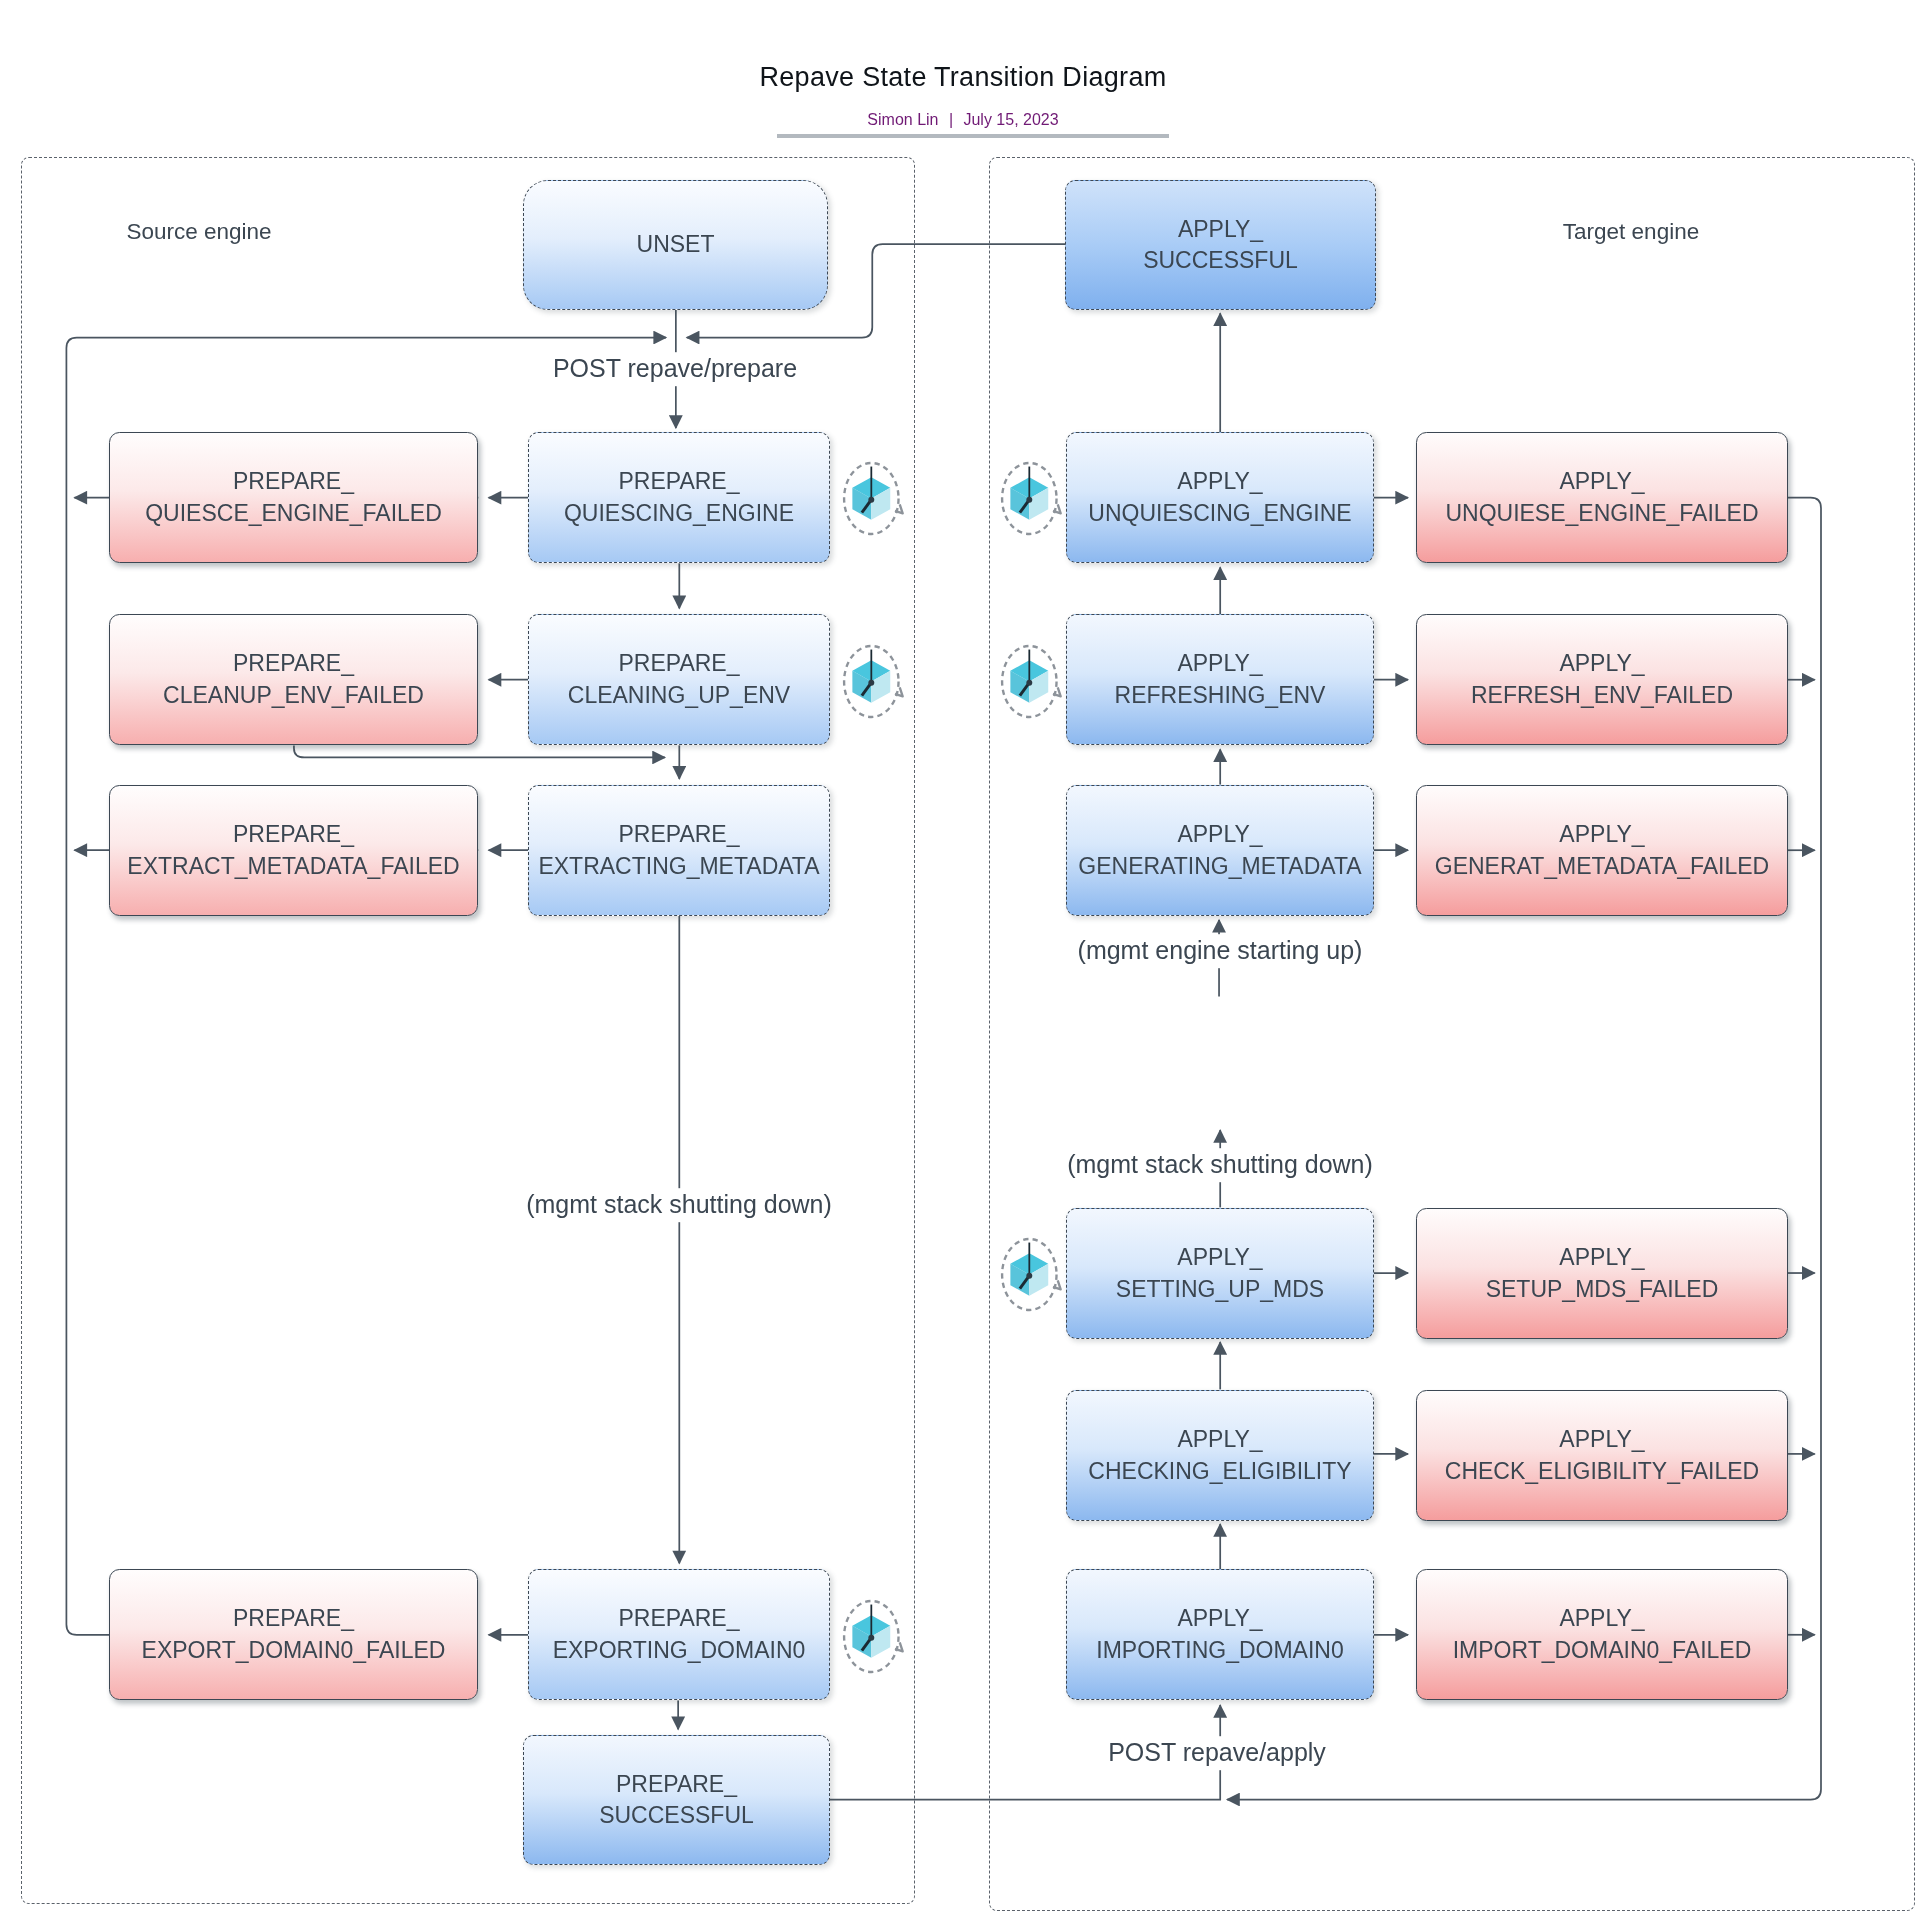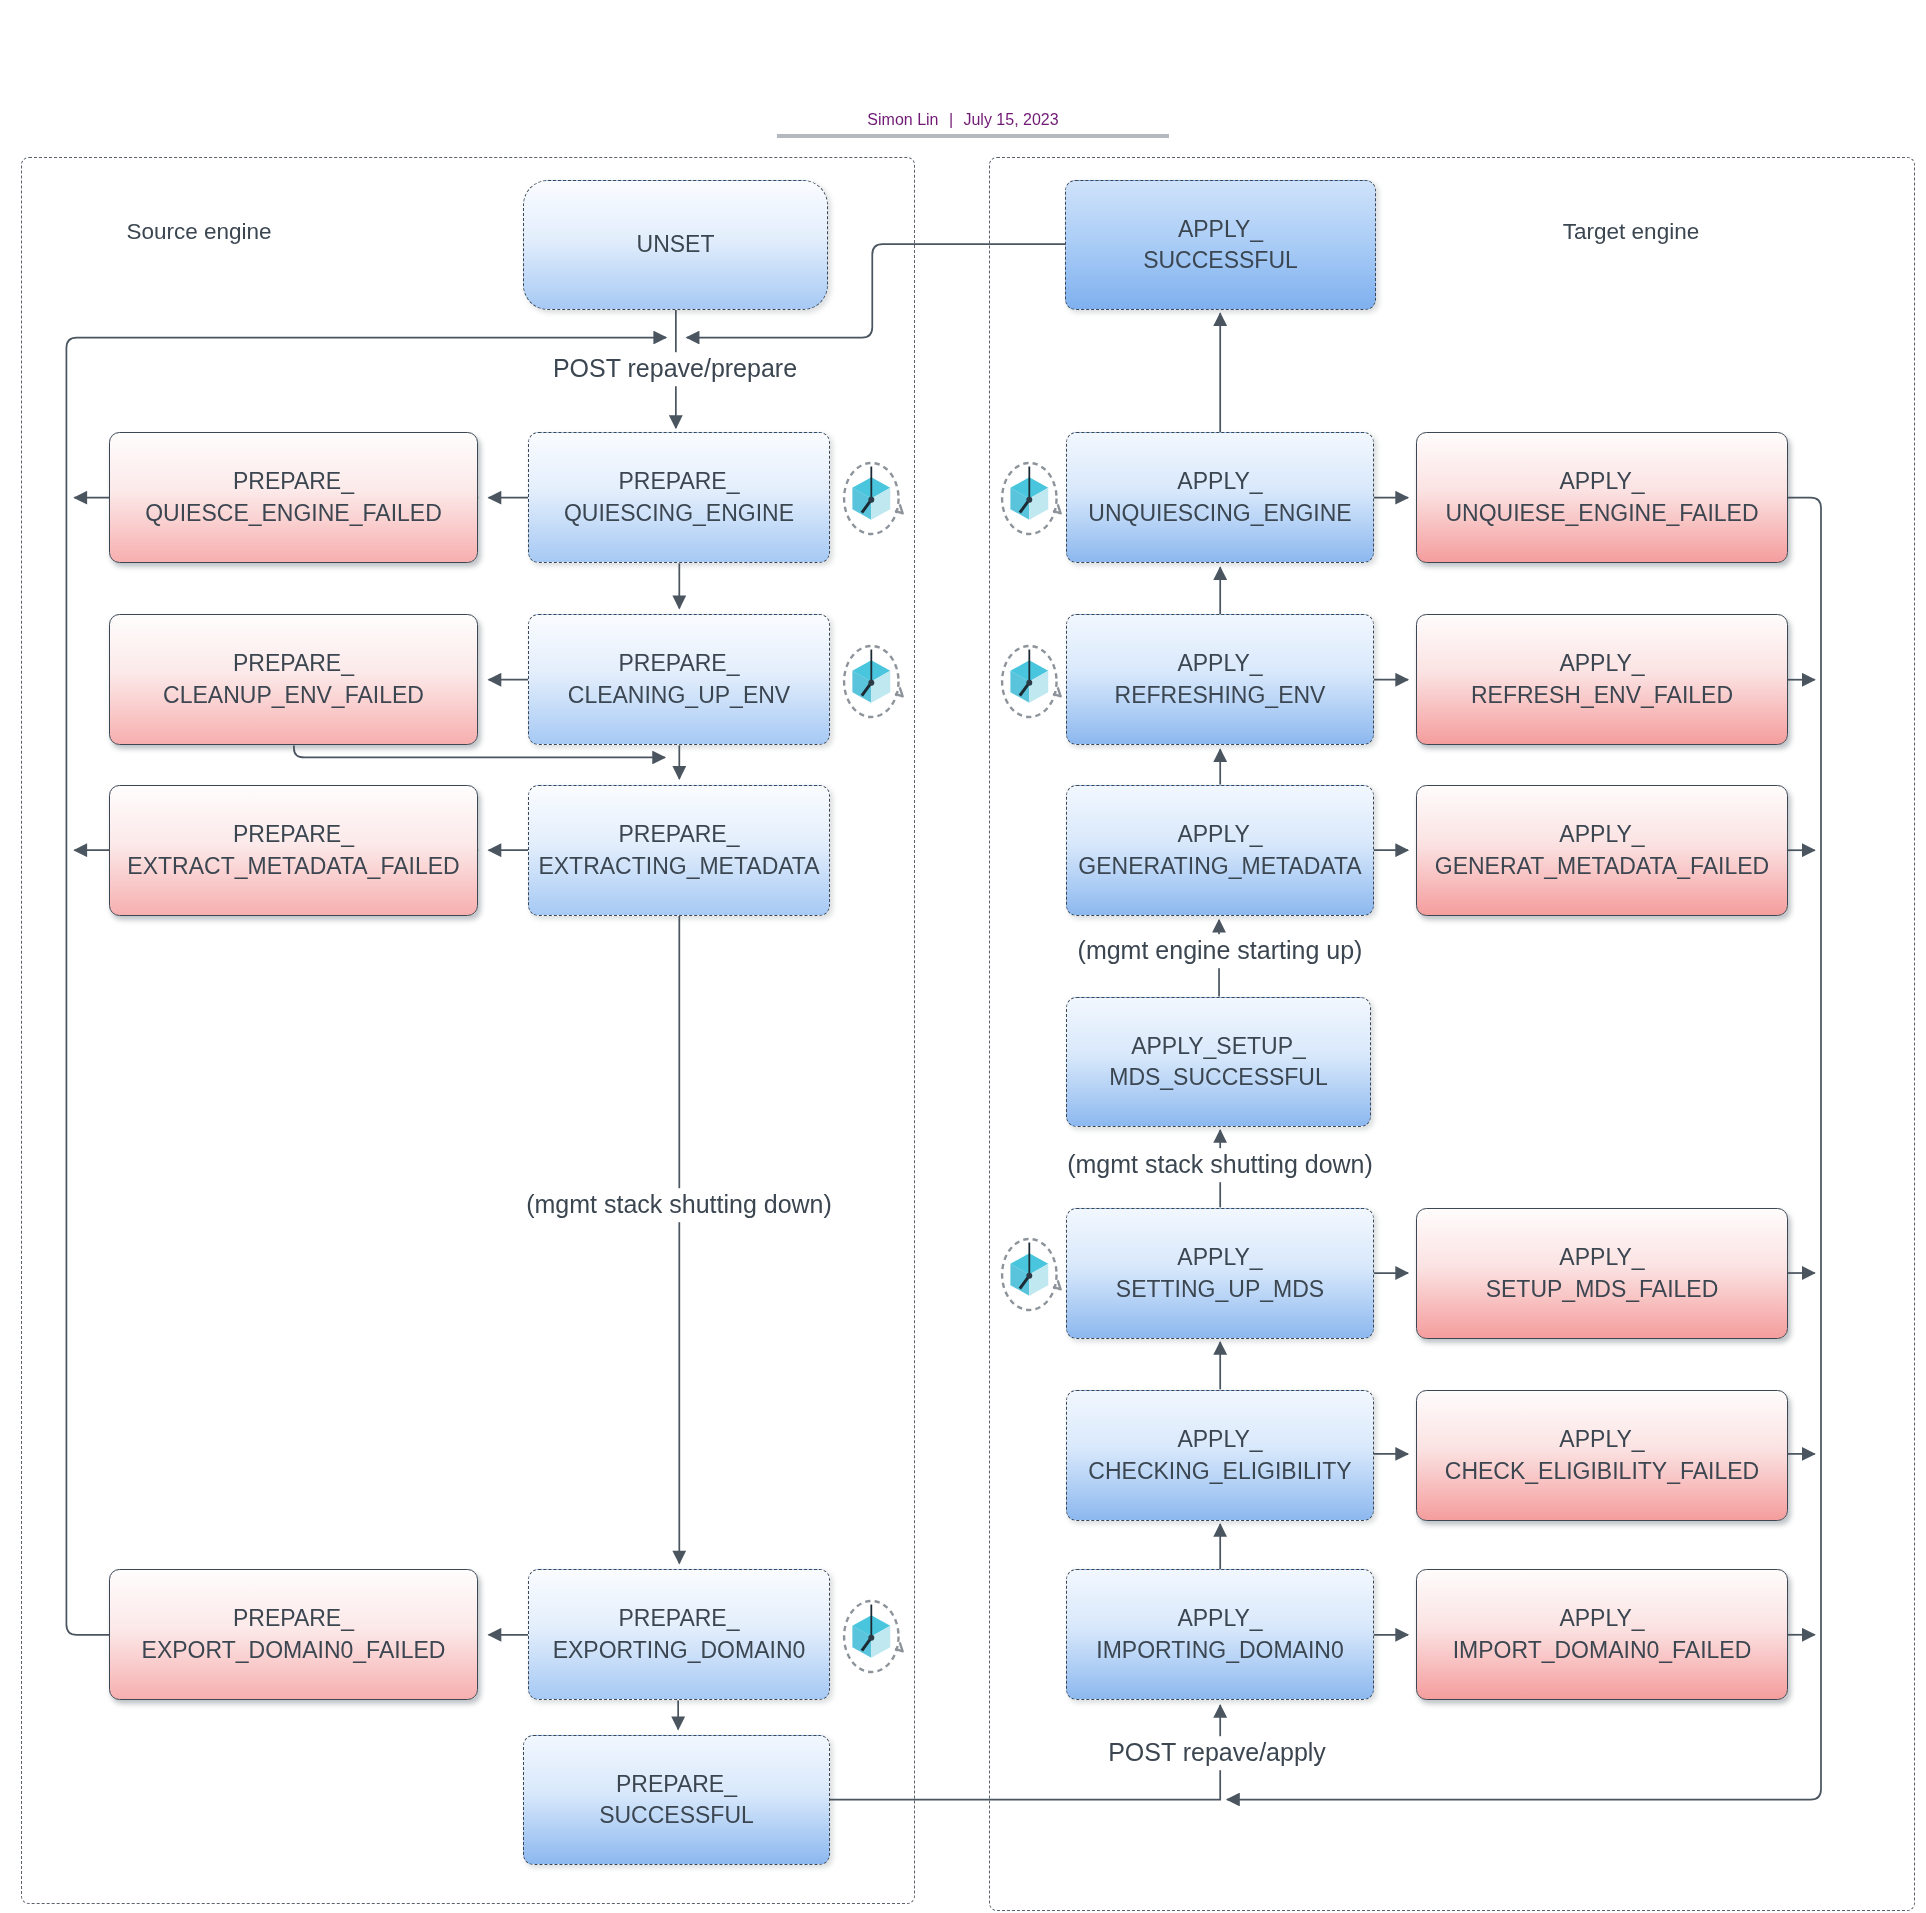--- a/index.html
+++ b/index.html
@@ -32,20 +32,21 @@
   
   #edges{position:absolute;left:0;top:0;z-index:2;pointer-events:none;}
   
   .retry-icon{position:absolute;width:71px;height:83px;z-index:5;}
 </style>
 </head>
 <body>
 
 <div id="canvas">
 
+  <div class="title">Repave State Transition Diagram</div>
   <div class="subtitle"><span>Simon Lin</span><span class="sep">|</span><span>July 15, 2023</span></div>
   <div class="subtitle-rule"></div>
 
   <div class="panel" style="left:21px;top:157px;width:892px;height:1745px;"></div>
   <div class="panel" style="left:989px;top:157px;width:924px;height:1752px;"></div>
   <div class="panel-label" style="left:199px;top:232px;">Source engine</div>
   <div class="panel-label" style="left:1631px;top:232px;text-align:right;">Target engine</div>
 
   <svg id="edges" width="1926" height="1913" viewBox="0 0 3343 3321">
     <defs>
@@ -118,22 +119,20 @@
   <div class="node solidb n-red2" style="left:1416px;top:432px;width:372px;height:131px;">APPLY_
 UNQUIESE_ENGINE_FAILED</div>
   <div class="node dashedb n-blue2" style="left:1066px;top:614px;width:308px;height:131px;">APPLY_
 REFRESHING_ENV</div>
   <div class="node solidb n-red2" style="left:1416px;top:614px;width:372px;height:131px;">APPLY_
 REFRESH_ENV_FAILED</div>
   <div class="node dashedb n-blue2" style="left:1066px;top:785px;width:308px;height:131px;">APPLY_
 GENERATING_METADATA</div>
   <div class="node solidb n-red2" style="left:1416px;top:785px;width:372px;height:131px;">APPLY_
 GENERAT_METADATA_FAILED</div>
-  <div class="node dashedb n-blue2" style="left:1066px;top:997px;width:305px;height:130px;">APPLY_SETUP_
-MDS_SUCCESSFUL</div>
   <div class="node dashedb n-blue2" style="left:1066px;top:1208px;width:308px;height:131px;">APPLY_
 SETTING_UP_MDS</div>
   <div class="node solidb n-red2" style="left:1416px;top:1208px;width:372px;height:131px;">APPLY_
 SETUP_MDS_FAILED</div>
   <div class="node dashedb n-blue2" style="left:1066px;top:1390px;width:308px;height:131px;">APPLY_
 CHECKING_ELIGIBILITY</div>
   <div class="node solidb n-red2" style="left:1416px;top:1390px;width:372px;height:131px;">APPLY_
 CHECK_ELIGIBILITY_FAILED</div>
   <div class="node dashedb n-blue2" style="left:1066px;top:1569px;width:308px;height:131px;">APPLY_
 IMPORTING_DOMAIN0</div>

